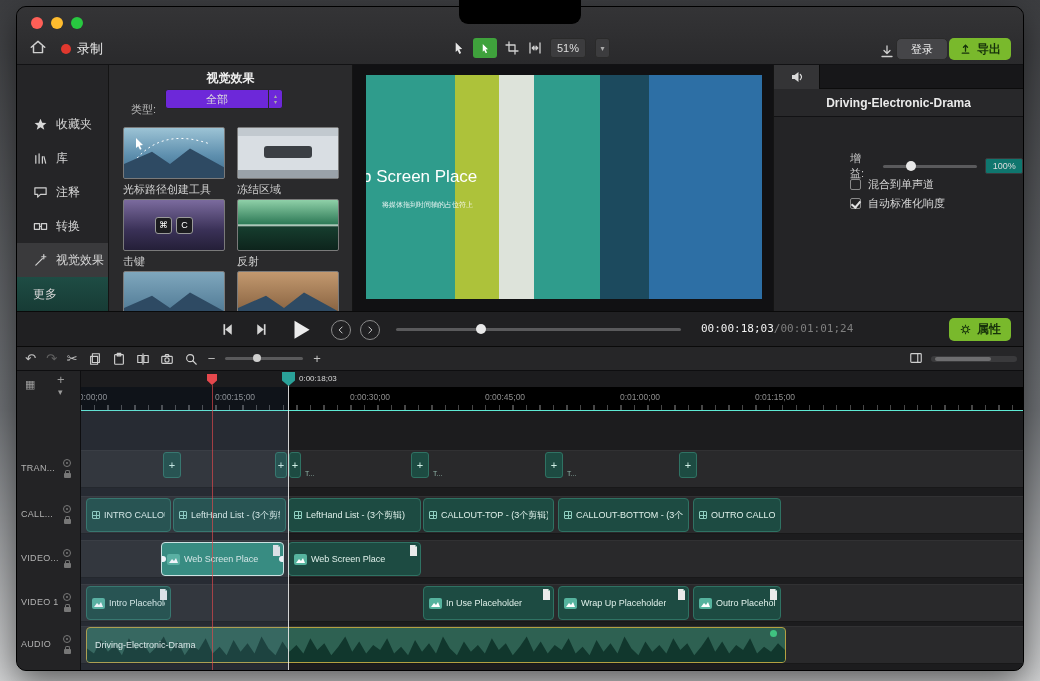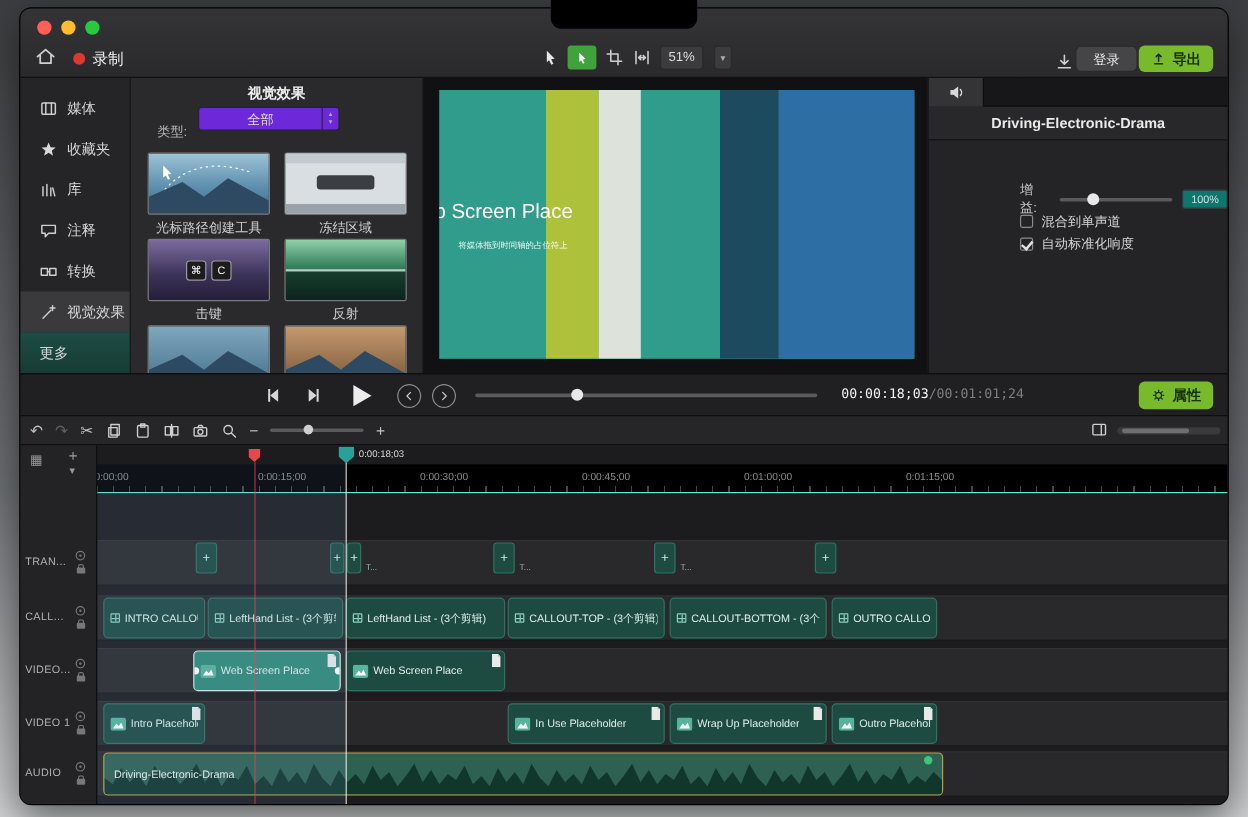--- a/index.html
+++ b/index.html
@@ -40,21 +40,21 @@
 .effects{width:244px;background:#2a2a2c;border-right:1px solid #141414;position:relative;flex:none;overflow:hidden}
 .e-title{position:absolute;top:5px;left:0;right:0;text-align:center;color:#ededed;font-size:12px;font-weight:bold}
 .f-label{position:absolute;left:22px;top:37px;color:#b9b9b9;font-size:11px}
 .sel{position:absolute;left:56px;top:24px;width:118px;height:20px;background:#6d28d9;border:1px solid #262628;
   border-radius:3px;display:flex;align-items:center;color:#ddd;font-size:11px}
 .sel .val{flex:1;text-align:center}
 .stepper{width:14px;height:18px;display:flex;flex-direction:column;align-items:center;justify-content:center;
   font-size:6px;color:#aaa;line-height:6px;border-left:1px solid #2a2a2a}
 .e-cell{position:absolute;width:102px;cursor:pointer}
 .e-thumb{height:52px;border:1px solid #7a7a7a;border-radius:2px;position:relative;overflow:hidden}
-.e-lbl{margin-top:3px;text-align:center;color:#cfcfcf;font-size:11px;white-space:nowrap;overflow:hidden}
+.e-lbl{margin-top:3px;text-align:left;color:#cfcfcf;font-size:11px;white-space:nowrap;overflow:hidden}
 .mtn::after{content:"";position:absolute;left:0;right:0;bottom:0;height:62%;background:#2e4a63;
   clip-path:polygon(0 100%,0 55%,28% 15%,46% 55%,66% 5%,100% 65%,100% 100%)}
 .key{width:17px;height:17px;background:#1c1c1f;border:1px solid #9a9a9a;border-radius:3px;color:#fff;
   font-size:9px;display:flex;align-items:center;justify-content:center}
 .preview{flex:1;background:#111113;position:relative}
 .slide{position:absolute;left:13px;top:10px;width:396px;height:224px;background:#2f9c8c;overflow:hidden}
 .stripe{position:absolute;top:0;bottom:0}
 .slide-title{position:absolute;left:-4px;top:41%;color:#fff;font-size:17px;white-space:nowrap}
 .slide-sub{position:absolute;left:16px;top:56%;color:rgba(255,255,255,.9);font-size:7px;white-space:nowrap}
 .props{width:250px;background:#242426;border-left:1px solid #141414;position:relative;flex:none}
@@ -195,27 +195,20 @@
               <path d="M8 10V3M5.5 5.2 8 2.8l2.5 2.4M4 12.5h8"></path>
             </svg>
         <span>导出</span>
       </button>
     </div>
   </header>
 
   <div class="main">
 
     <nav class="sidebar">
-      <div class="sb-item" style="top:8px">
-        <svg class="ic" width="15" height="15" viewBox="0 0 16 16">
-              <rect x="2" y="3" width="12" height="10" rx="1"></rect>
-              <path d="M5.5 3v10M10.5 3v10"></path>
-            </svg>
-        <span>媒体</span>
-      </div>
       <div class="sb-item" style="top:42px">
         <svg width="15" height="15" viewBox="0 0 16 16">
               <path d="M8 1.8 9.8 6.1 14.3 6.4 10.8 9.2 12 13.6 8 11 4 13.6 5.2 9.2 1.7 6.4 6.2 6.1Z" fill="#d9d9d9"></path>
             </svg>
         <span>收藏夹</span>
       </div>
       <div class="sb-item" style="top:76px">
         <svg class="ic" width="15" height="15" viewBox="0 0 16 16">
               <path d="M3 13V5M6.5 13V3M10 13V6M13.5 13l-1.8-7"></path>
             </svg>

